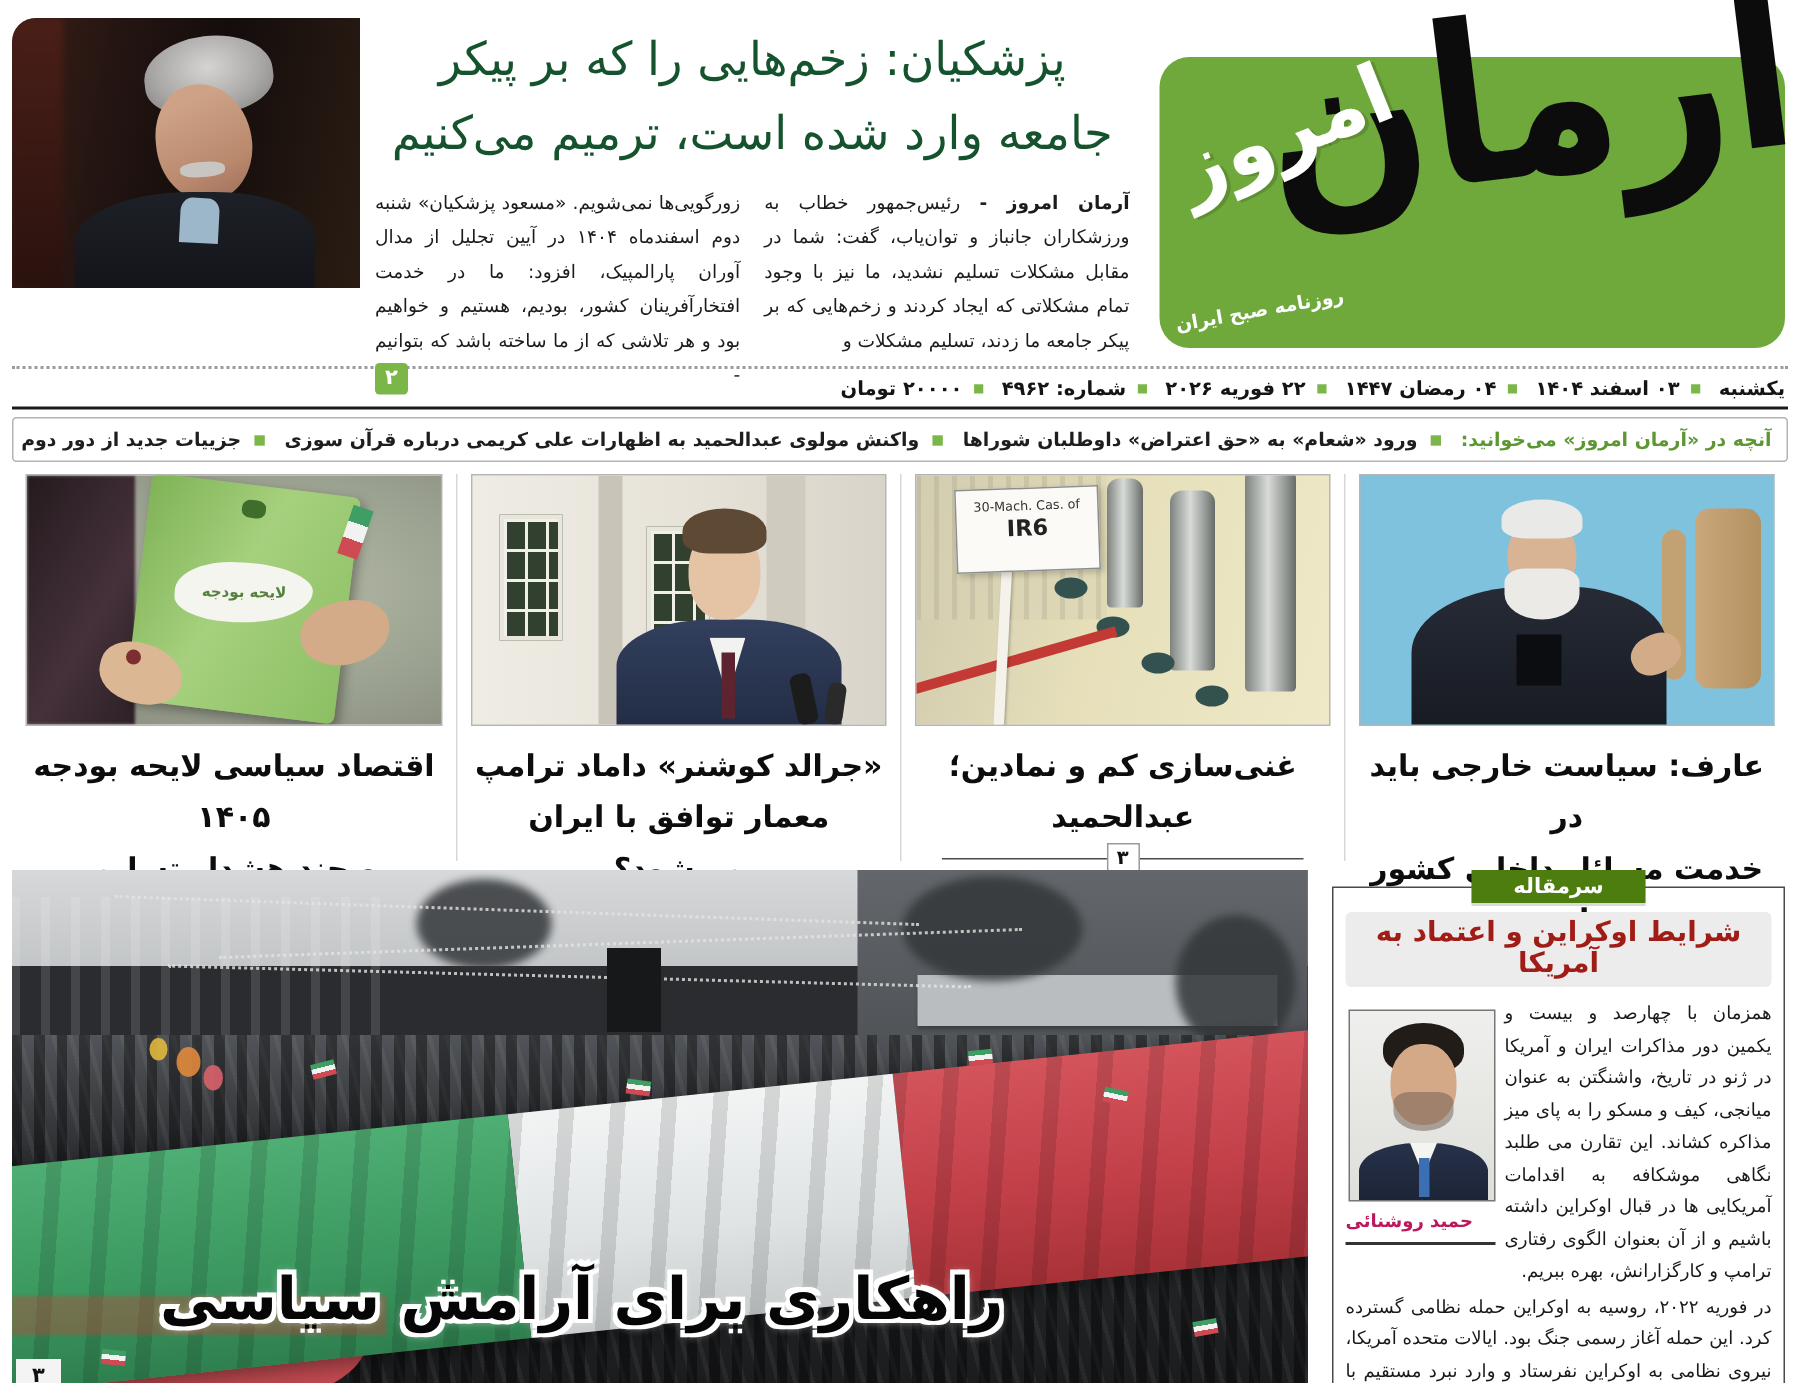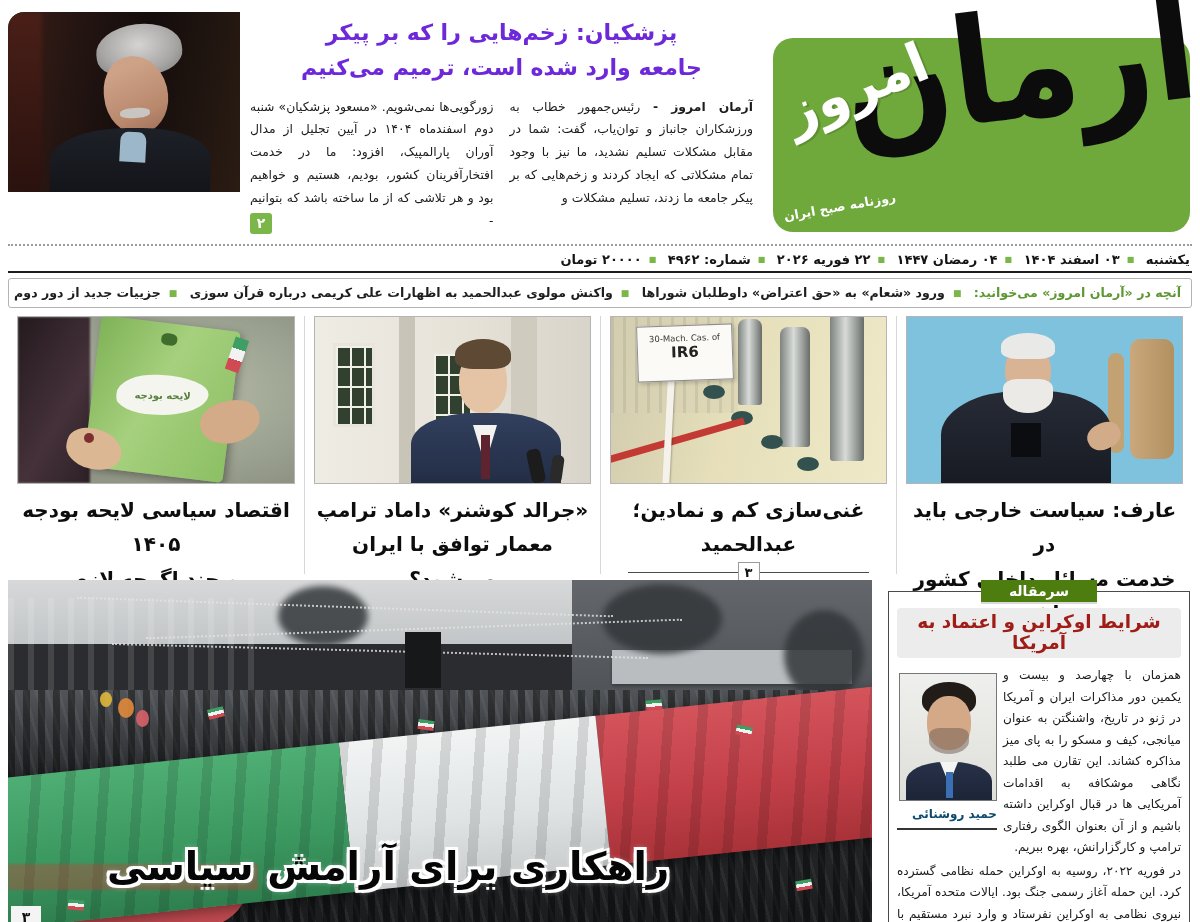--- a/index.html
+++ b/index.html
@@ -17,21 +17,21 @@
   .masthead-title { position:absolute; top:-42px; right:-4px; width:300px; text-align:center;
                     font-size:128px; font-weight:bold; color:#0c0c0c; line-height:1.6;
                     transform:rotate(-7deg) scaleY(1.15); letter-spacing:-4px; }
   .masthead-sub { position:absolute; top:52px; left:14px; color:#fff; font-size:54px;
                   font-weight:bold; transform:rotate(-22deg); text-shadow:2px 2px 0 rgba(0,0,0,.15); }
   .masthead-tagline { position:absolute; bottom:22px; left:16px; color:#fff; font-size:12.5px;
                       font-weight:bold; transform:rotate(-10deg); }
 
   
   .lead { flex:1 1 auto; padding:12px 14px 0 10px; display:flex; flex-direction:column; }
-  .lead-headline { text-align:center; font-weight:bold; font-size:22px; line-height:1.58; color:#6d28d9; }
+  .lead-headline { text-align:center; font-weight:normal; font-size:31px; line-height:1.58; color:#14532d; }
   .lead-body { display:flex; gap:16px; margin-top:10px; font-size:12.4px; line-height:1.85;
                text-align:justify; color:#1c1c1c; }
   .lead-col { flex:1 1 50%; }
   .lead-intro { font-weight:bold; }
   .badge-green { float:left; display:inline-block; background:#7ab648; color:#fff; font-weight:bold;
                  font-size:14px; width:22px; height:21px; text-align:center; line-height:21px;
                  border-radius:3px; margin-top:3px; }
 
   
   .photo-pez { position:relative; width:232px; height:180px; flex:0 0 auto; margin-top:8px;
@@ -183,21 +183,21 @@
              border-radius:50% 50% 40% 40%; }
   .ro-face { position:absolute; top:22px; left:27px; width:44px; height:54px; background:#d4a988;
              border-radius:46%; }
   .ro-beard { position:absolute; top:54px; left:29px; width:40px; height:26px; background:#6b5a50;
               opacity:.5; border-radius:30% 30% 55% 55%; }
   .ro-suit { position:absolute; bottom:-4px; left:6px; width:86px; height:42px;
              background:linear-gradient(180deg,#273149,#1b2335); border-radius:45% 45% 0 0; }
   .ro-shirt { position:absolute; bottom:16px; left:40px; width:18px; height:22px; background:#f4f4f2;
               clip-path:polygon(0 0,100% 0,50% 100%); }
   .ro-tie { position:absolute; bottom:2px; left:46px; width:7px; height:26px; background:#3a6fb3; }
-  .ed-caption { text-align:right; font-size:12px; font-weight:bold; color:#0c4a6e; margin-top:3px;
+  .ed-caption { text-align:left; font-size:12px; font-weight:bold; color:#be185d; margin-top:3px;
                 border-bottom:2px solid #333; padding-bottom:3px; }
   .ed-body { font-size:12.1px; line-height:1.78; text-align:justify; color:#191919; margin-top:7px; }
   .ed-body p + p { margin-top:2px; }
 
   
   .big-photo { position:relative; flex:1 1 auto; margin-right:8px; overflow:hidden; background:#2a2c2f; }
   .sky { position:absolute; top:0; left:0; right:0; height:64px;
          background:linear-gradient(180deg,#d6d8d9,#c3c6c8); }
   .bld-l { position:absolute; top:18px; left:0; width:250px; height:120px;
            background:linear-gradient(180deg,#55595d,#3f4347);
@@ -375,21 +375,21 @@
             <span>لایحه بودجه</span>
           </div>
           <div class="bud-flag"></div>
         </div>
         <div class="bud-hand1"></div>
         <div class="bud-ring"></div>
         <div class="bud-hand2"></div>
       </div>
       <h2 class="art-headline">
         <div>اقتصاد سیاسی لایحه بودجه ۱۴۰۵</div>
-        <div>و چند اگرچه لازم</div>
+        <div>و چند هشدار تسلیم</div>
       </h2>
       <div class="num-rule">
         <span>۴</span>
       </div>
     </article>
   </section>
 
   <section class="bottom">
 
     <aside class="editorial">

